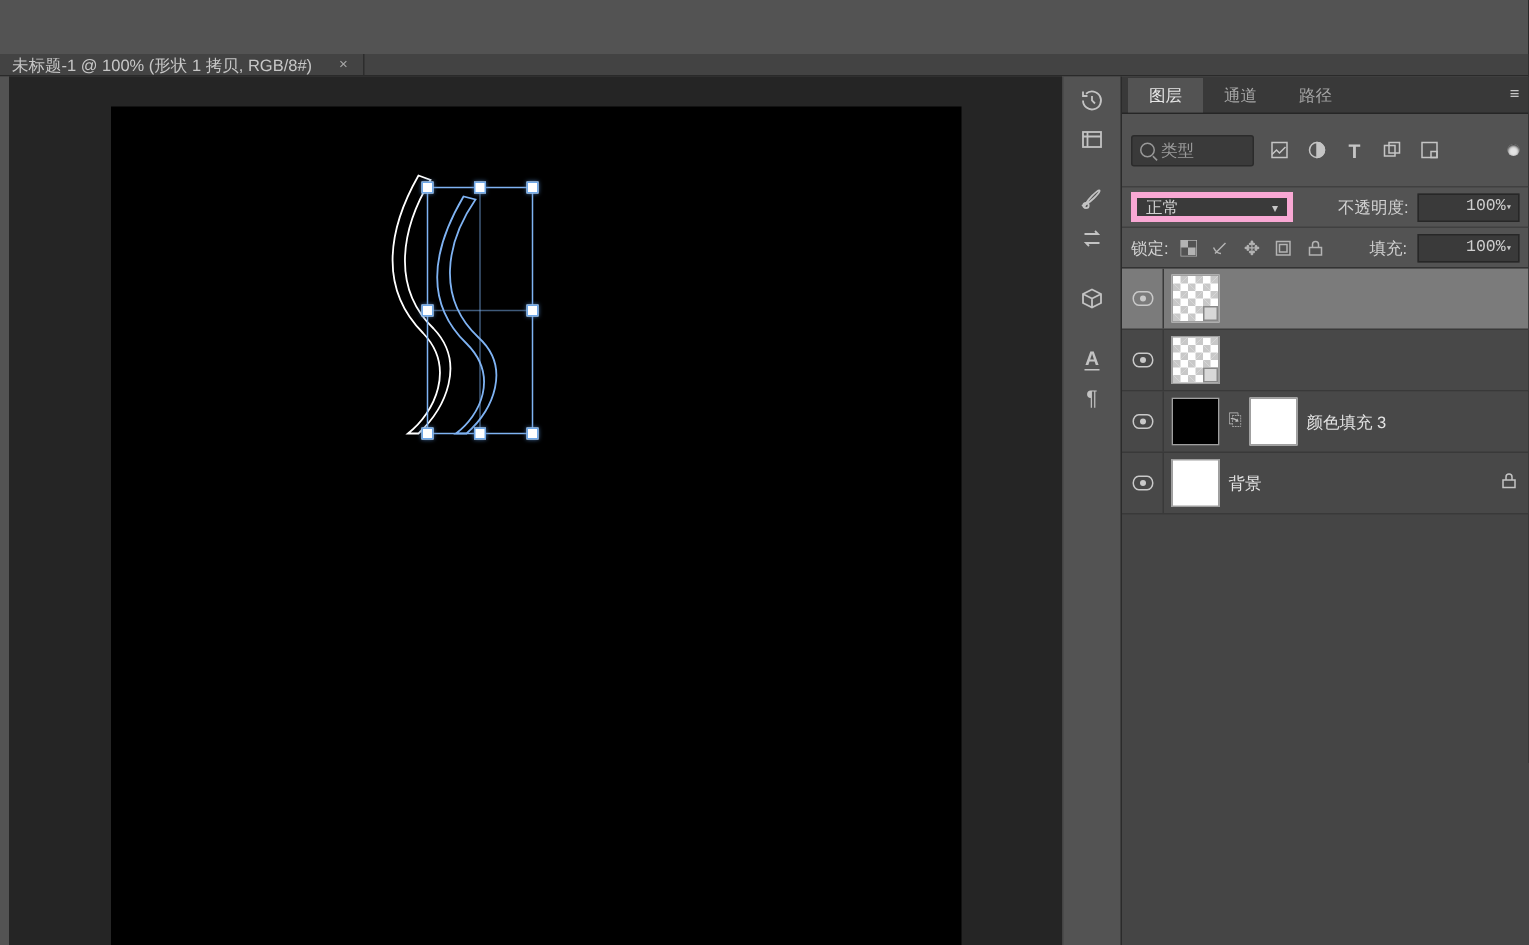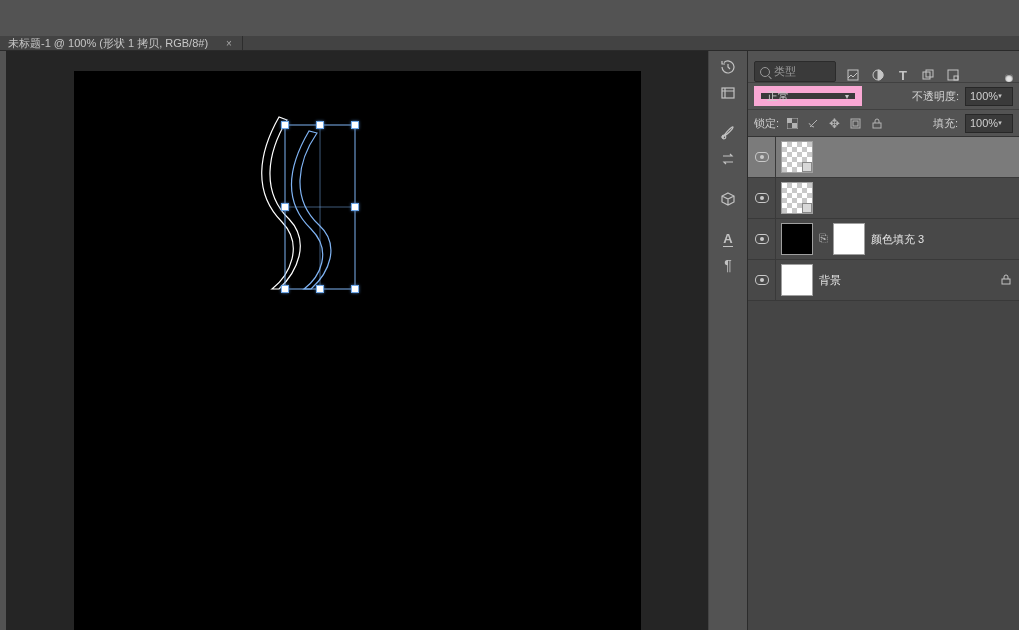--- a/index.html
+++ b/index.html
@@ -137,22 +137,22 @@
   }
   .panel-tabs .menu-icon {
     margin-left: auto;
     padding: 0 6px;
     color: #c7c7c7;
     font-size: 11px;
   }
 
   .filter-row {
     display: flex;
-    align-items: flex-end;
-    height: 32px;
+    align-items: center;
+    height: 49px;
     padding: 0 6px;
     gap: 10px;
     border-bottom: 1px solid #404040;
   }
   .filter-input {
     display: flex;
     align-items: center;
     width: 82px;
     height: 21px;
     background: #3a3a3a;
@@ -208,39 +208,40 @@
     align-items: center;
     height: 27px;
     padding: 0 6px;
     gap: 6px;
     border-bottom: 1px solid #404040;
   }
   .blend-select {
     width: 108px;
     height: 20px;
     background: #3a3a3a;
-    border: 7px solid #f9a8d4;
+    border: 4px solid #f9a8d4;
     display: flex;
     align-items: center;
     padding: 0 6px;
     font-size: 11px;
     justify-content: space-between;
   }
   .blend-select .arrow { font-size: 8px; color: #c7c7c7; }
   .label-txt { font-size: 11px; color: #d1d1d1; }
   .pct-box {
-    width: 48px;
+    width: 68px;
     height: 19px;
     background: #3a3a3a;
     border: 1px solid #272727;
     display: flex;
     align-items: center;
-    justify-content: flex-start;
+    justify-content: flex-end;
     padding: 0 4px;
     font-size: 11px;
+    font-family: Liberation Mono, monospace;
   }
   .pct-box .arrow { font-size: 7px; color: #c7c7c7; }
 
   .lock-row {
     display: flex;
     align-items: center;
     height: 27px;
     padding: 0 6px;
     gap: 7px;
     border-bottom: 1px solid #333;
@@ -415,20 +416,26 @@
     <div class="vspacer"></div>
     <div class="vicon">
       <span style="font-size:13px;font-weight:bold;border-bottom:1px solid #c3c3c3">A</span>
     </div>
     <div class="vicon">
       <span style="font-size:14px;">¶</span>
     </div>
   </div>
 
   <div class="panel">
+    <div class="panel-tabs">
+      <div class="tab active">图层</div>
+      <div class="tab">通道</div>
+      <div class="tab">路径</div>
+      <div class="menu-icon">≡</div>
+    </div>
 
     <div class="filter-row">
       <div class="filter-input">
         <span class="mag"></span>
         <span>类型</span>
       </div>
       <div class="filter-icons">
         <div class="fi">
             <svg width="12" height="12" viewBox="0 0 12 12" stroke="#c5c5c5" fill="none">
               <rect x="1" y="1" width="10" height="10"></rect>

